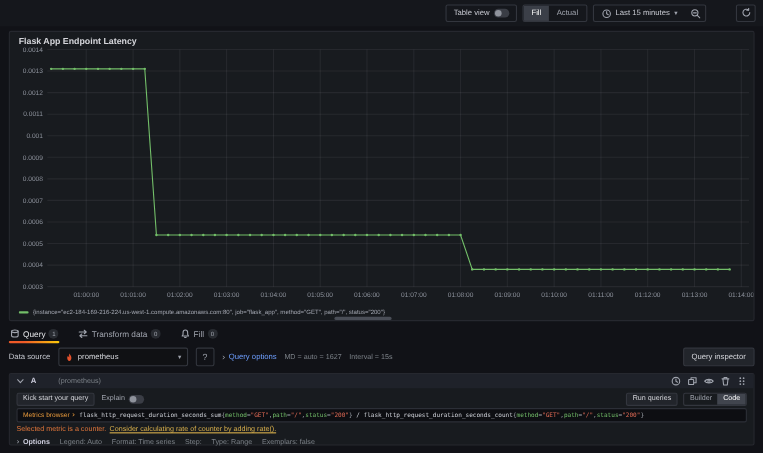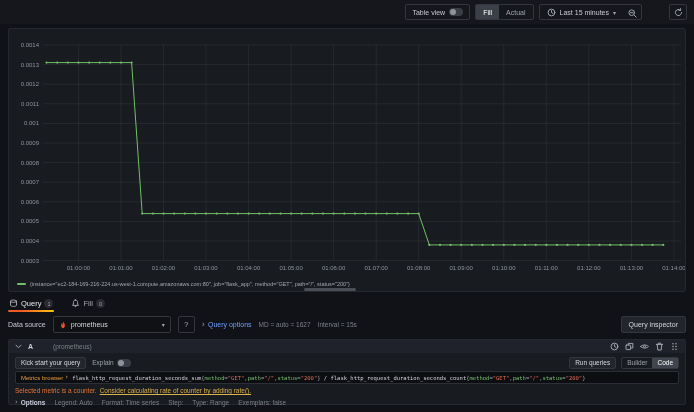--- a/index.html
+++ b/index.html
@@ -167,20 +167,21 @@
     <span>
       <svg class="ic" width="9" height="9" viewBox="0 0 9 9">
           <path d="M7.6 4.5 A3.1 3.1 0 1 1 6.5 2.1"></path>
           <path d="M6.6 0.6 L6.6 2.3 L4.9 2.3"></path>
         </svg>
     </span>
   </span>
 </div>
 
 <div class="panel">
+  <div class="panel-title">Flask App Endpoint Latency</div>
   <div class="chart-wrap">
     <svg width="672" height="232" viewBox="0 0 672 232">
         <line class="grid" x1="30" y1="2.0" x2="668" y2="2.0"></line>
         <text class="ytick" x="26" y="4">0.0014</text>
         <line class="grid" x1="30" y1="21.6" x2="668" y2="21.6"></line>
         <text class="ytick" x="26" y="23.6">0.0013</text>
         <line class="grid" x1="30" y1="41.2" x2="668" y2="41.2"></line>
         <text class="ytick" x="26" y="43.2">0.0012</text>
         <line class="grid" x1="30" y1="60.8" x2="668" y2="60.8"></line>
         <text class="ytick" x="26" y="62.8">0.0011</text>
@@ -307,20 +308,30 @@
           <path d="M1.5 2.2 V6.2 C1.5 6.9 2.8 7.4 4.5 7.4 C6.2 7.4 7.5 6.9 7.5 6.2 V2.2"></path>
         </svg>
     </span>
     <span>Query</span>
     <span class="badge">1</span>
     <span class="underline" style="background: linear-gradient(90deg, rgb(240, 90, 40) 30%, rgb(251, 202, 10));"></span>
   </div>
   <div class="tab">
     <span class="tab-icon">
       <svg class="ic" width="9" height="9" viewBox="0 0 9 9">
+          <path d="M1 2.8 H7.2 M5.6 1.2 L7.4 2.8 L5.6 4.4"></path>
+          <path d="M8 6.2 H1.8 M3.4 4.6 L1.6 6.2 L3.4 7.8"></path>
+        </svg>
+    </span>
+    <span>Transform data</span>
+    <span class="badge">0</span>
+  </div>
+  <div class="tab">
+    <span class="tab-icon">
+      <svg class="ic" width="9" height="9" viewBox="0 0 9 9">
           <path d="M4.5 1 C3.1 1 2.4 2.1 2.4 3.4 V5 L1.6 6.4 H7.4 L6.6 5 V3.4 C6.6 2.1 5.9 1 4.5 1 Z"></path>
           <path d="M3.8 7.4 C3.9 7.9 5.1 7.9 5.2 7.4"></path>
         </svg>
     </span>
     <span>Fill</span>
     <span class="badge">0</span>
   </div>
 </div>
 
 <div class="ds-row">

